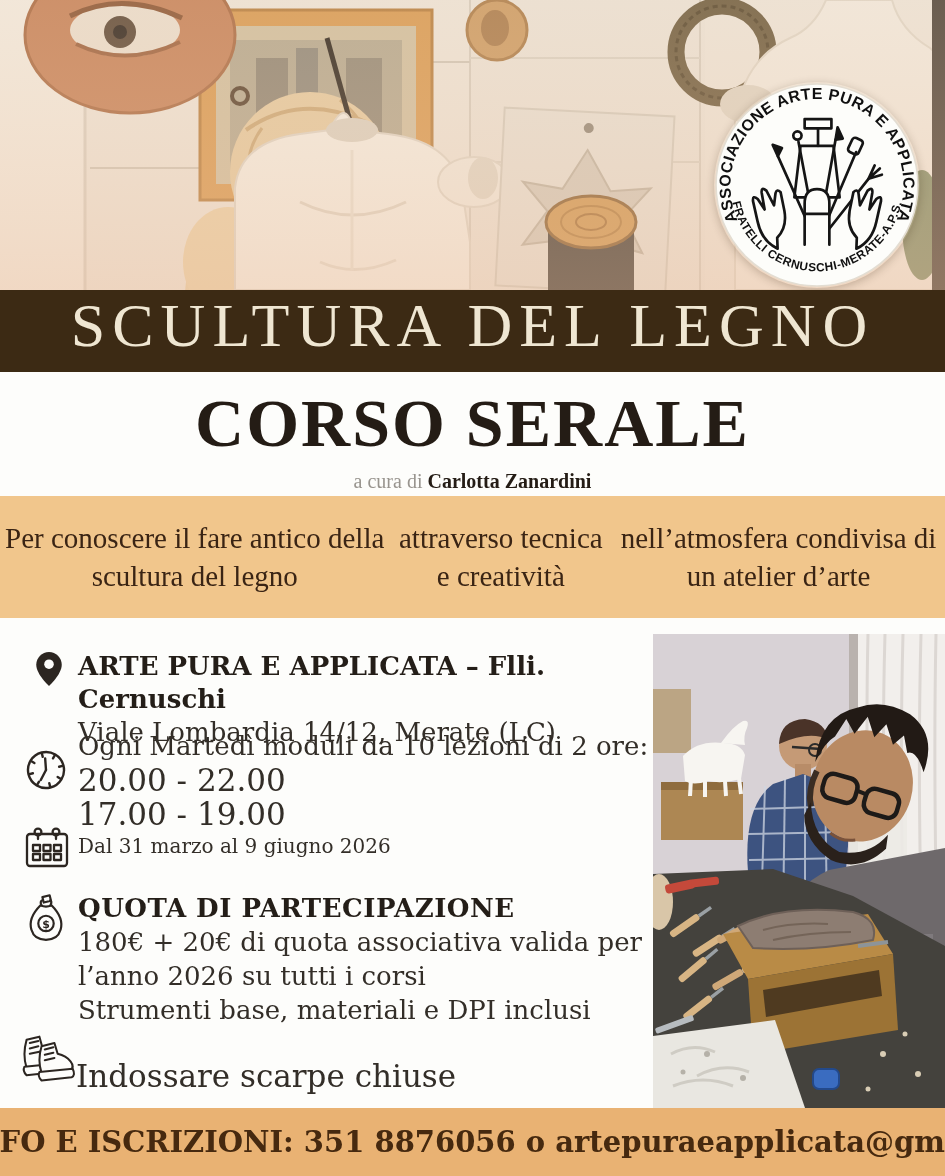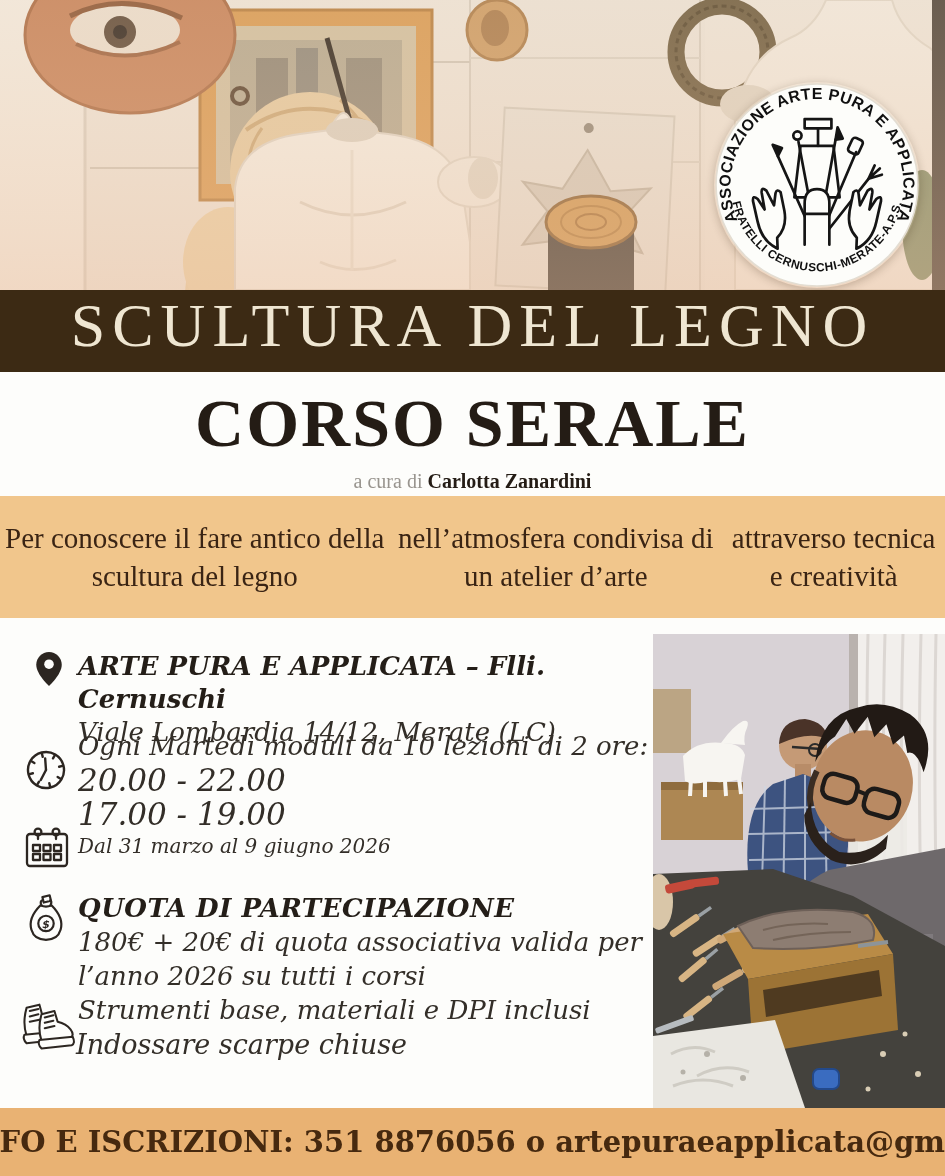--- a/index.html
+++ b/index.html
@@ -18,36 +18,36 @@
   .subtitle h2{margin:12px 0 0 0;font-family:"Liberation Serif",serif;font-weight:700;font-size:68px;
                letter-spacing:2px;color:var(--ink-dark,#241c15);}
   .byline{margin:6px 0 0 0;font-size:20px;}
   .by-pre{color:var(--byline-gray,#98948e);font-family:"Liberation Serif",serif;}
   .by-name{color:var(--ink-dark,#241c15);font-weight:700;font-family:"Liberation Serif",serif;}
   .intro-band{position:absolute;left:0;top:496px;width:945px;height:122px;background:var(--band-tan,#f1c68c);
               display:flex;flex-direction:row;align-items:center;justify-content:center;}
   .intro-band div{font-family:"Liberation Serif",serif;font-size:29px;line-height:38px;
                   color:#3a2414;text-align:center;}
   .info{position:absolute;left:0;top:634px;width:653px;height:474px;background:#fdfdfb;}
-  .row{position:absolute;left:0;width:653px;padding-left:78px;box-sizing:border-box;font-size:26px;line-height:33px;font-style:italic;}
+  .row{position:absolute;left:0;width:653px;padding-left:78px;box-sizing:border-box;font-size:26px;line-height:33px;}
   .row .ric{position:absolute;display:block;}
   .b{font-weight:700;color:#241e18;}
   .row-location{top:16px;}
   .row-location .ric{left:36px;top:2px;width:26px;height:34px;}
   .row-schedule{top:96px;}
   .row-schedule .ric{left:22px;top:16px;width:48px;height:48px;}
   .row-schedule .slot{font-size:31px;line-height:34px;}
   .row-schedule .slot:first-of-type{margin-top:7px;}
   .row-dates{top:196px;font-size:20px;}
   .row-dates .ric{left:24px;top:-4px;width:46px;height:46px;}
   .row-fee{top:258px;}
   .row-fee .ric{left:26px;top:0px;width:40px;height:52px;}
   .row-fee .fl{line-height:34px;}
   .row-fee .b{letter-spacing:.5px;}
-  .row-boots{top:372px;padding-left:76px;font-size:27px;}
+  .row-boots{top:404px;padding-left:76px;font-size:31px;}
   .row-boots .ric{left:18px;top:-8px;width:60px;height:54px;}
   .row-boots .ftxt{margin-top:22px;}
   .course-photo{position:absolute;left:653px;top:634px;width:292px;height:474px;overflow:hidden;}
   .course-photo svg{display:block;width:100%;height:100%;}
   .footer-band{position:absolute;left:0;top:1108px;width:945px;height:68px;background:var(--footer-tan,#e9b273);
                display:flex;align-items:center;justify-content:center;}
   .footer-band p{margin:0;font-size:29px;font-weight:600;color:#46290f;white-space:nowrap;
                  font-family:"DejaVu Serif",serif;}
   .icon-ink{stroke:#2c2621;fill:none;stroke-linecap:round;stroke-linejoin:round;}
 </style>
@@ -197,22 +197,22 @@
 
   <div class="subtitle">
     <h2>CORSO SERALE</h2>
     <p class="byline">
       <span class="by-pre">a cura di </span><span class="by-name">Carlotta Zanardini</span>
     </p>
   </div>
 
   <div class="intro-band">
     <div>Per conoscere il fare antico della scultura del legno</div>
+    <div>attraverso tecnica e creatività</div>
     <div>nell’atmosfera condivisa di un atelier d’arte</div>
-    <div>attraverso tecnica e creatività</div>
   </div>
 
   <div class="info">
 
     <div class="row row-location">
       <span class="ric">
         <svg viewBox="0 0 24 32" width="26" height="34">
           <path d="M12,0 C5.4,0 0,5.4 0,12 c0,9 12,20 12,20 s12,-11 12,-20 C24,5.4 18.6,0 12,0 z" fill="#2c2621"></path>
           <circle cx="12" cy="11.5" r="4.5" fill="#fdfdfb"></circle>
         </svg>

